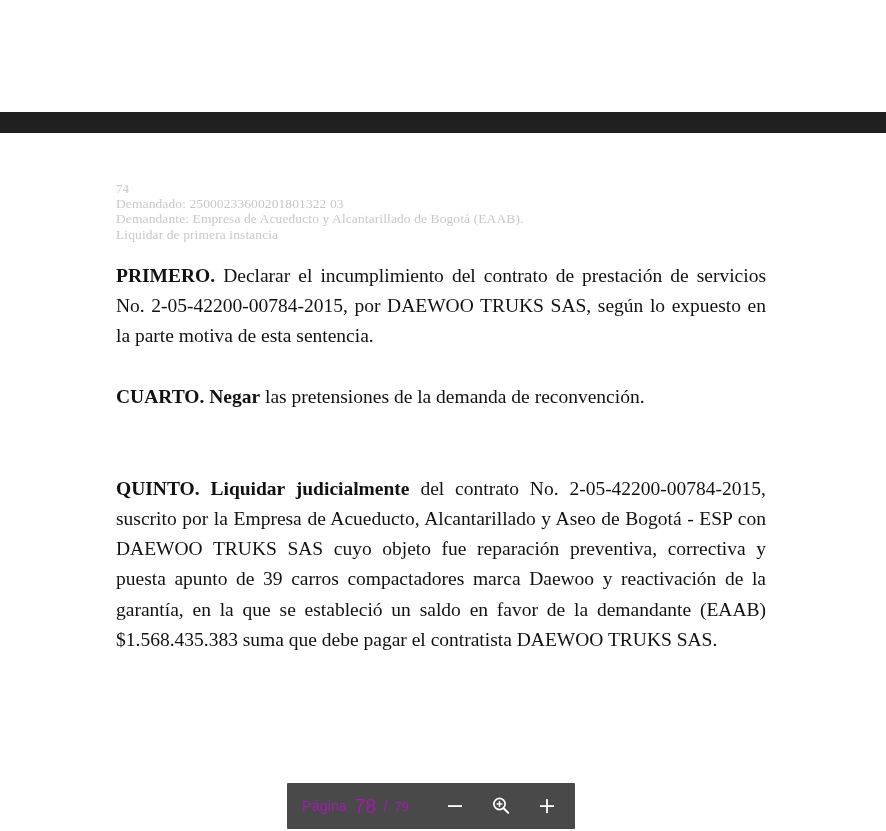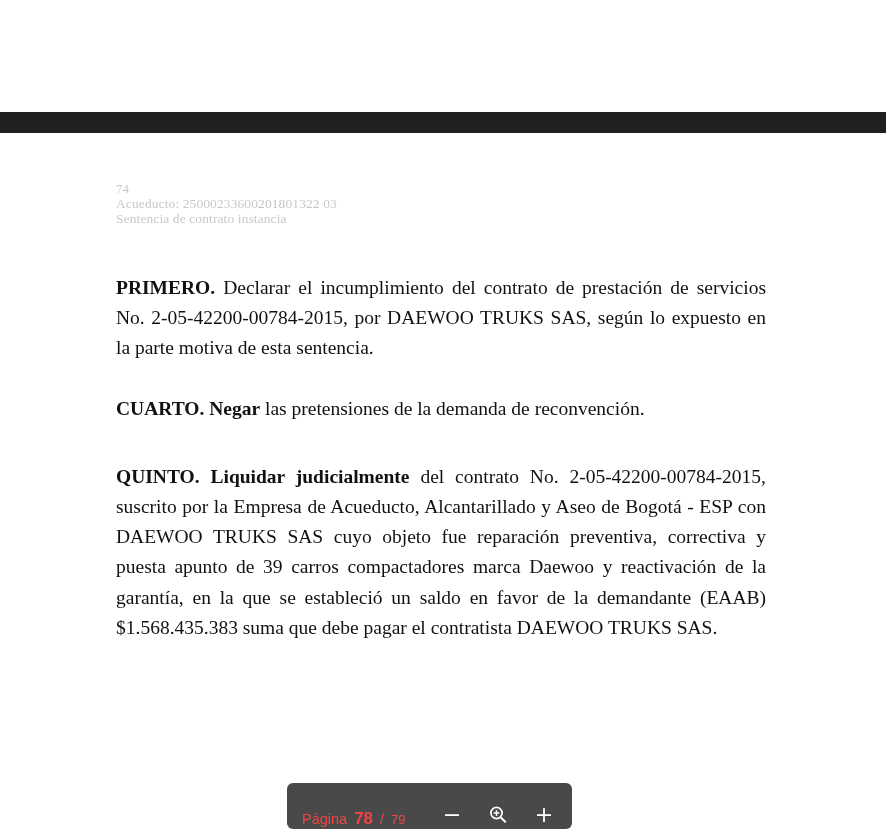--- a/index.html
+++ b/index.html
@@ -55,62 +55,62 @@
     white-space: nowrap;
   }
   .doc-header .hdr-line { display: block; }
   .doc-header .hdr-folio { font-size: 13px; }
   .doc-header b { font-weight: 400; color: #c4c4c8; }
 
   
   .doc-body {
     position: absolute;
     left: 116px;
-    top: 140px;
+    top: 128px;
     width: 650px;
     font-size: 19.5px;
     line-height: 30.2px;
     color: #111111;
     text-align: justify;
     text-justify: inter-word;
   }
   .para {
     margin: 0 0 30px 0;
     text-align: justify;
   }
   .para:last-child { margin-bottom: 4px; }
-  .para.spaced-extra { margin-bottom: 38px; }
+  .para.spaced-extra { margin-bottom: 62px; }
   .para b { font-weight: 700; }
 
   
   .pdf-toolbar {
     position: absolute;
     left: 287px;
     top: 783px;
     height: 46px;
     display: flex;
-    align-items: flex-end;
+    align-items: center;
     background: rgba(48,48,48,0.88);
-    color: #ef4444;
+    color: #a21caf;
     font-family: "Liberation Sans", sans-serif;
-    border-radius: 6px;
+    border-radius: 1px;
     overflow: hidden;
   }
   .tb-pager {
     display: flex;
     align-items: center;
     gap: 7px;
     padding: 0 17px 0 15px;
     font-size: 14.5px;
     white-space: nowrap;
   }
   .tb-pager .pg-label { font-size: 14.5px; }
   .tb-pager .pg-current {
-    font-size: 17px;
-    font-weight: 700;
+    font-size: 20px;
+    font-weight: 400;
   }
   .tb-pager .pg-sep { font-size: 14.5px; opacity: 0.95; }
   .tb-pager .pg-total { font-size: 13px; }
   .tb-divider {
     width: 1px;
     background: rgba(255,255,255,0.28);
     margin: 7px 0;
     flex: 0 0 1px;
   }
   .tb-zoom {
@@ -137,22 +137,23 @@
 <body>
 
 <div class="top-blank"></div>
 
 <div class="page-gap-band"></div>
 
 <div class="pdf-page">
 
   <div class="doc-header">
     <span class="hdr-line hdr-folio">74</span>
-    <span class="hdr-line"><span>Acueducto: </span><span>25000233600</span><b>2018</b><span>01</span><b>322</b><span> 03</span></span>
-    <span class="hdr-line">Sentencia de contrato instancia</span>
+    <span class="hdr-line"><span>Demandado: </span><span>25000233600</span><b>2018</b><span>01</span><b>322</b><span> 03</span></span>
+    <span class="hdr-line">Demandante: Empresa de Acueducto y Alcantarillado de Bogotá (EAAB).</span>
+    <span class="hdr-line">Liquidar de primera instancia</span>
   </div>
 
   <div class="doc-body">
 
     <p class="para"><b>PRIMERO.</b><b></b><span> Declarar el incumplimiento del contrato de prestación de servicios No. 2-05-42200-00784-2015, por DAEWOO TRUKS SAS, según lo expuesto en la parte motiva de esta sentencia.</span></p>
 
 
 
     <p class="para spaced-extra"><b>CUARTO.</b><b> Negar</b><span> las pretensiones de la demanda de reconvención.</span></p>
 

